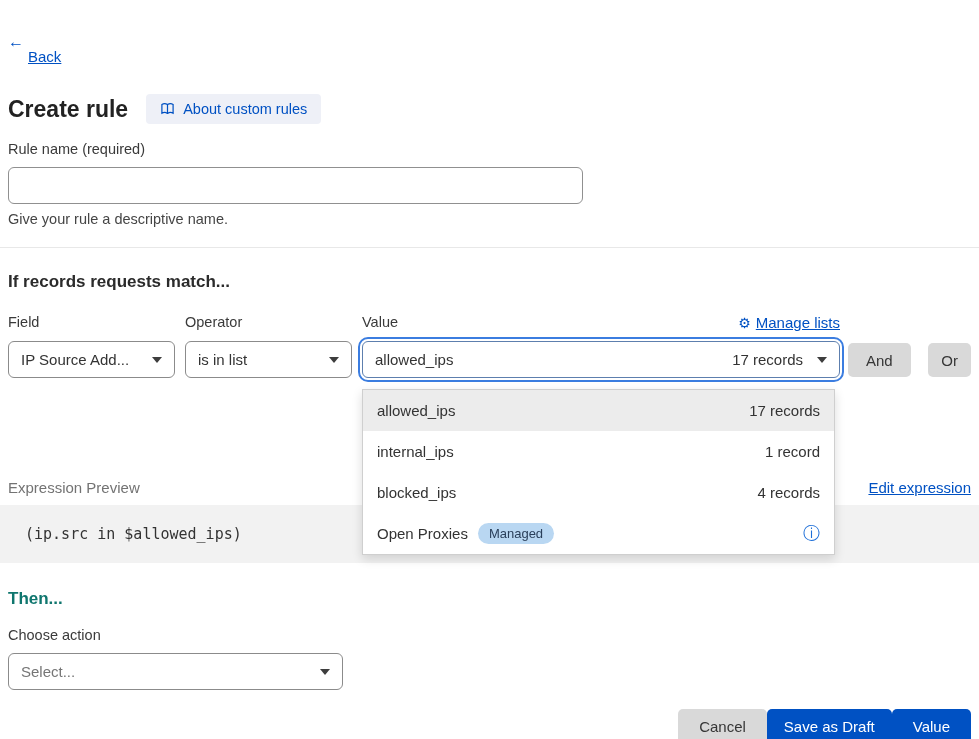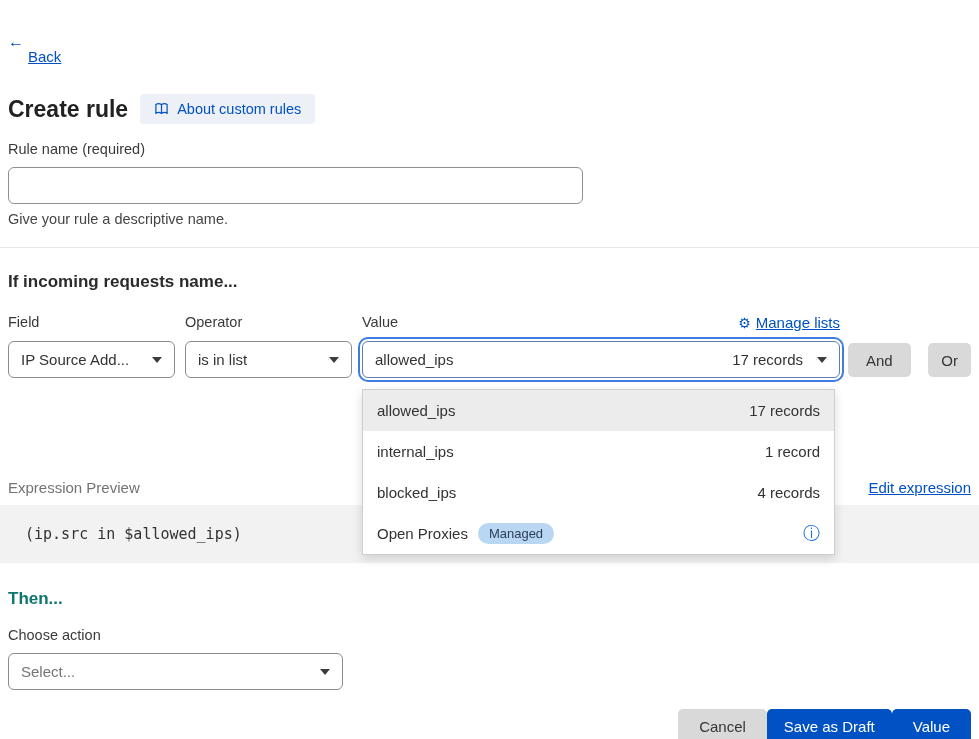--- a/index.html
+++ b/index.html
@@ -15,21 +15,21 @@
   
   .back-link {
     display: inline-flex; align-items: center; gap: 4px;
     margin-left: 8px; color: #0051c3; font-size: 15px;
     text-decoration: none; cursor: pointer;
   }
   .back-link .lbl { text-decoration: underline; margin-top: 30px; }
   .back-arrow { font-size: 16px; text-decoration: none; }
 
   
-  .title-row { display: flex; align-items: center; gap: 12px; margin: 28px 8px 0 8px; height: 32px; }
+  .title-row { display: flex; align-items: center; gap: 18px; margin: 28px 8px 0 8px; height: 32px; }
   h1.page-title { font-size: 23px; font-weight: 700; color: #222222; }
   .about-pill {
     display: inline-flex; align-items: center; gap: 8px;
     background: #eef0f7; color: #0051c3; font-size: 14.5px;
     padding: 7px 14px; border-radius: 4px; text-decoration: none; cursor: pointer;
   }
   .book-icon { display: inline-flex; }
 
   
   .form-group { margin: 16px 8px 0 8px; }
@@ -154,21 +154,21 @@
   </div>
 
   <div class="form-group">
     <label class="field-label">Rule name (required)</label>
     <input class="rule-name-input" value="" style="">
     <div class="helper">Give your rule a descriptive name.</div>
   </div>
 
   <div class="divider"></div>
 
-  <h2 class="section-heading">If incoming requests name...</h2>
+  <h2 class="section-heading">If records requests match...</h2>
 
   <div class="match-row">
 
     <div class="col field-col">
       <div class="col-label">Field</div>
       <div class="select">
         <span>IP Source Add...</span>
         <span class="chev"></span>
       </div>
     </div>

